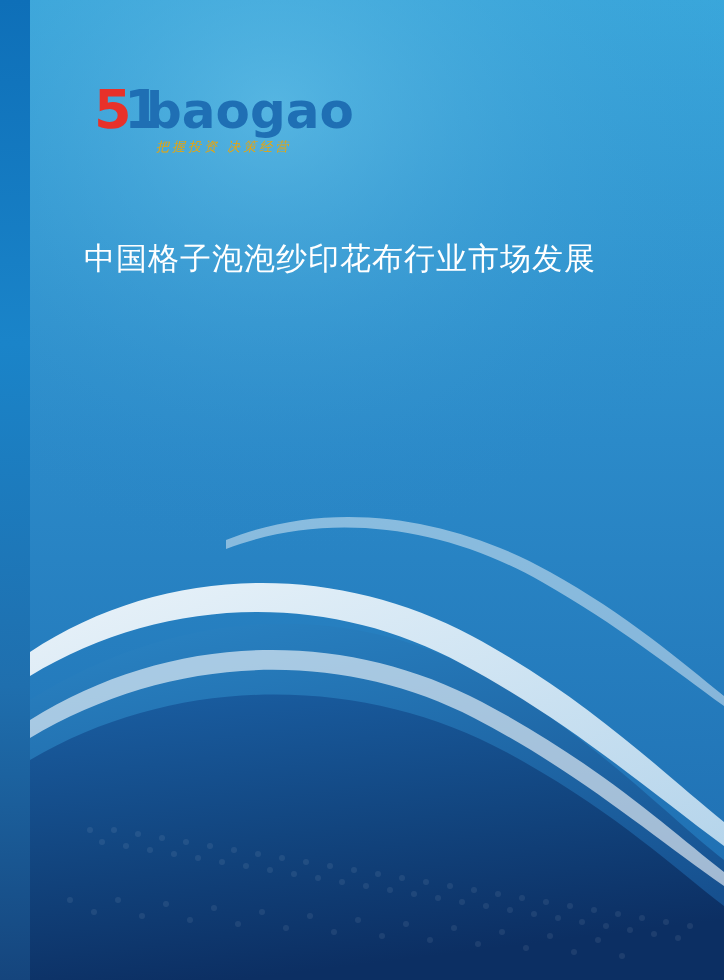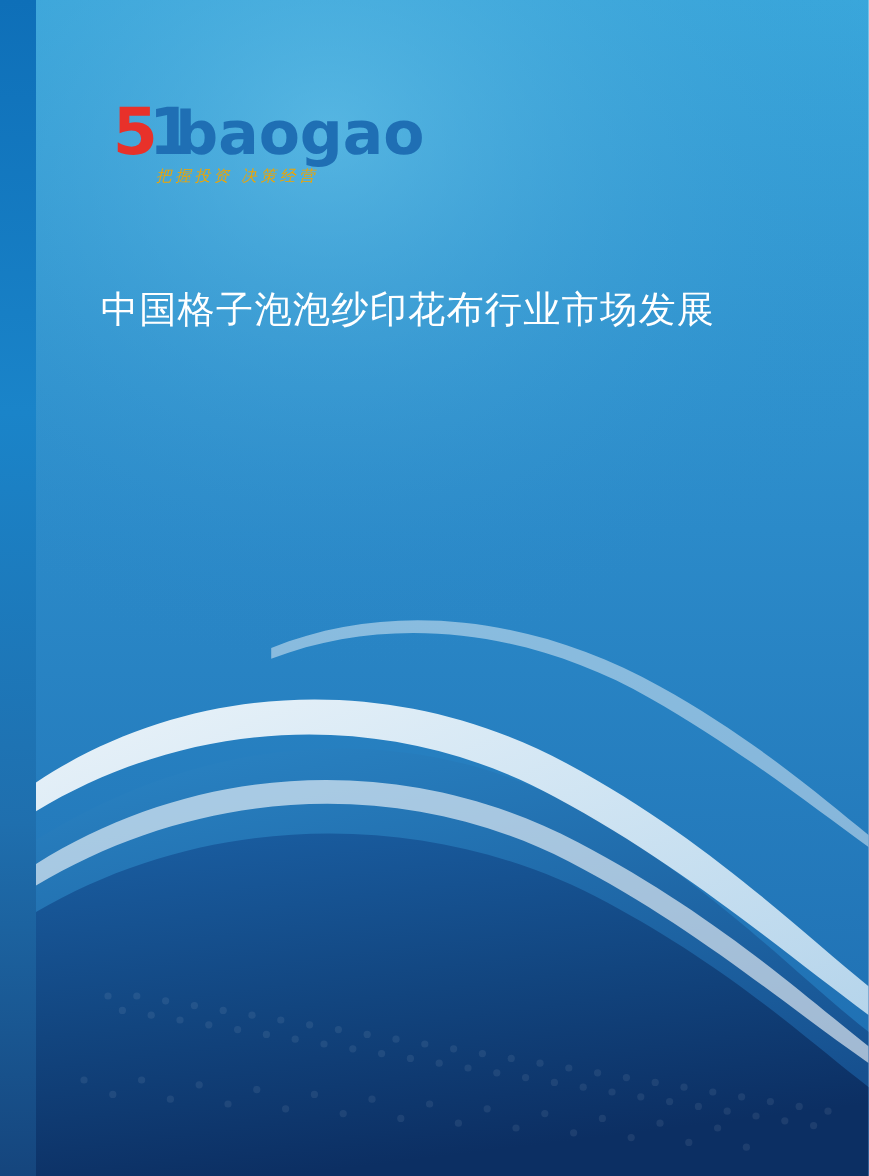--- a/index.html
+++ b/index.html
@@ -58,21 +58,21 @@
     left: 64px;
     top: 82px;
     width: 260px;
     height: 90px;
   }
   .logo svg {
     display: block;
   }
   .logo-tagline {
     position: absolute;
-    left: 36px;
+    left: 62px;
     top: 56px;
     font-size: 13px;
     letter-spacing: 3px;
     color: #f0a500;
     font-family: "DejaVu Sans", sans-serif;
     font-style: italic;
     white-space: nowrap;
   }
 
   

